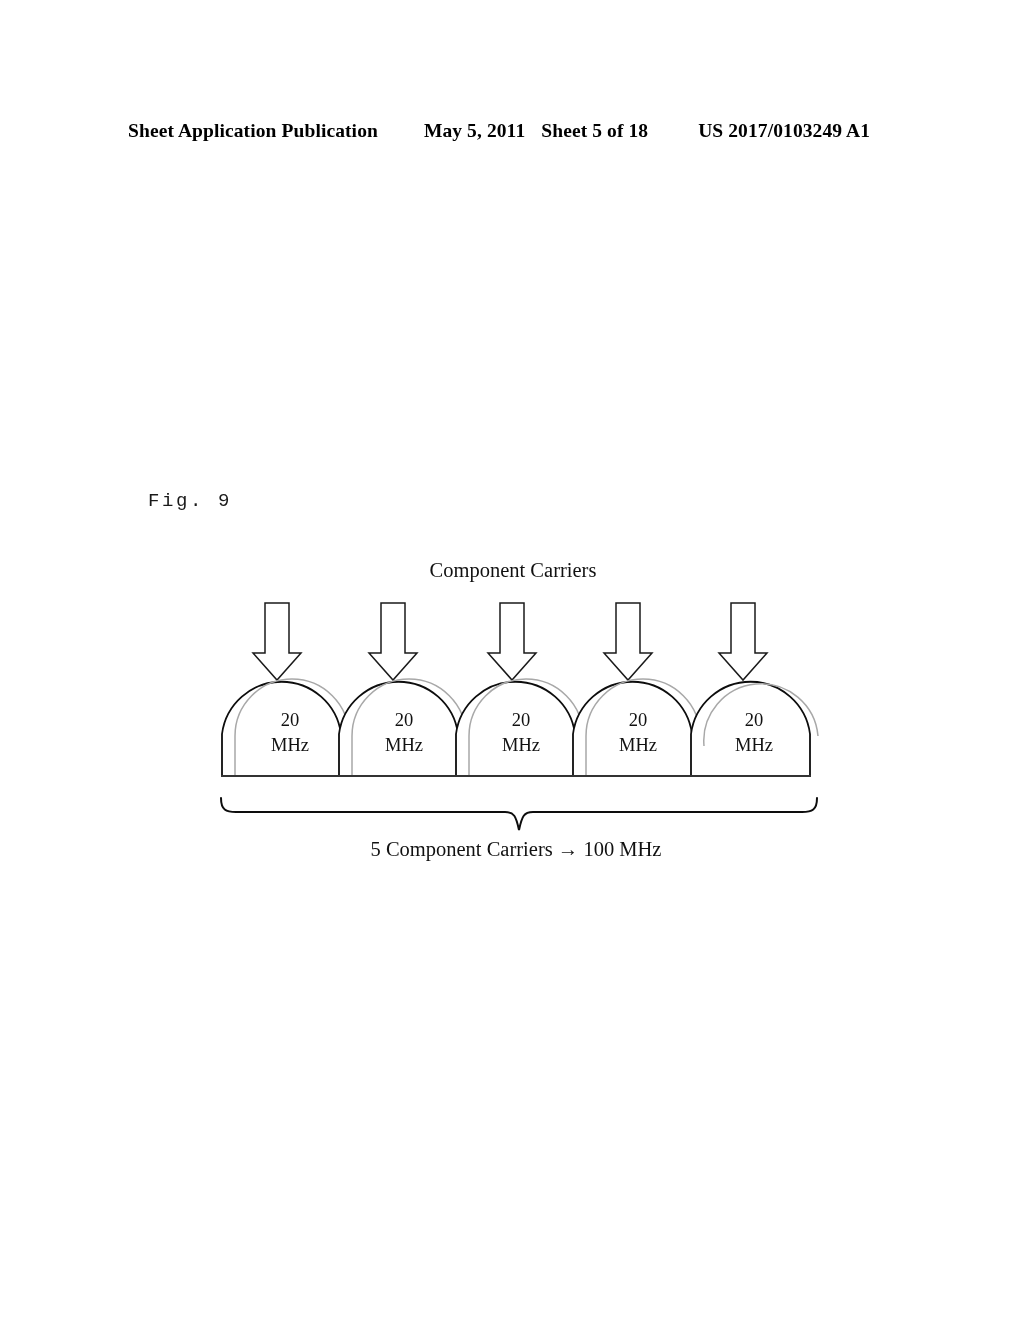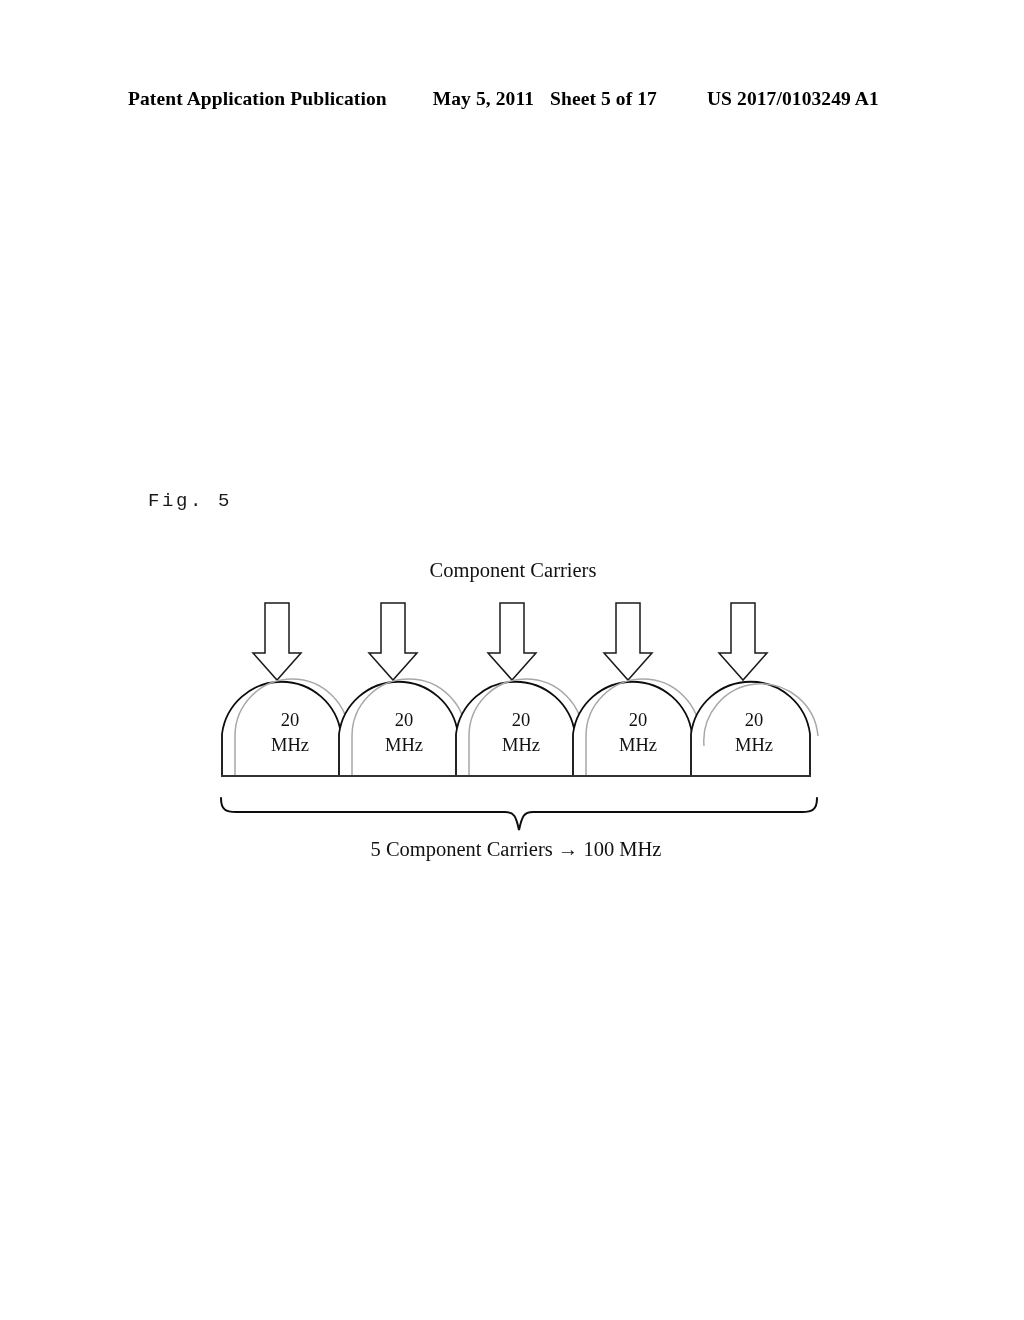--- a/index.html
+++ b/index.html
@@ -25,21 +25,21 @@
     height: 26px;
     display: flex;
     align-items: baseline;
     font-family: "Liberation Serif", serif;
     font-weight: bold;
     font-size: 19.5px;
     letter-spacing: 0.1px;
     white-space: nowrap;
   }
   .hdr-pub      { margin-right: 46px; }
-  .hdr-date     { margin-right: 16px; }
+  .hdr-date     { margin-right: 16px; margin-top: 32px; }
   .hdr-sheet    { margin-right: 50px; }
   .hdr-number   { }
 
   
   .fig-label {
     position: absolute;
     left: 148px;
     top: 490px;
     font-family: "Liberation Mono", monospace;
     font-size: 19px;
@@ -101,27 +101,27 @@
     fill: none;
     stroke: #0d0d0d;
     stroke-width: 2.0;
     stroke-linecap: round;
   }
 </style>
 </head>
 <body>
 
 <div class="page-header">
-  <span class="hdr-pub">Patent Application Publication</span>
+  <span class="hdr-pub">Sheet Application Publication</span>
   <span class="hdr-date">May 5, 2011</span>
-  <span class="hdr-sheet">Sheet 5 of 17</span>
+  <span class="hdr-sheet">Sheet 5 of 18</span>
   <span class="hdr-number">US 2017/0103249 A1</span>
 </div>
 
-<div class="fig-label">Fig. 5</div>
+<div class="fig-label">Fig. 9</div>
 
 <div class="diagram">
   <svg width="1024" height="340" viewBox="0 0 1024 340" xmlns="http://www.w3.org/2000/svg">
 
     <text class="svg-title-text" x="513" y="37" text-anchor="middle">Component Carriers</text>
 
     <g>
       <path class="arrow-shape" d="M 265 63 L 289 63 L 289 113 L 301 113 L 277 140 L 253 113 L 265 113 Z"></path>
       <path class="arrow-shape" d="M 381 63 L 405 63 L 405 113 L 417 113 L 393 140 L 369 113 L 381 113 Z"></path>
       <path class="arrow-shape" d="M 500 63 L 524 63 L 524 113 L 536 113 L 512 140 L 488 113 L 500 113 Z"></path>

